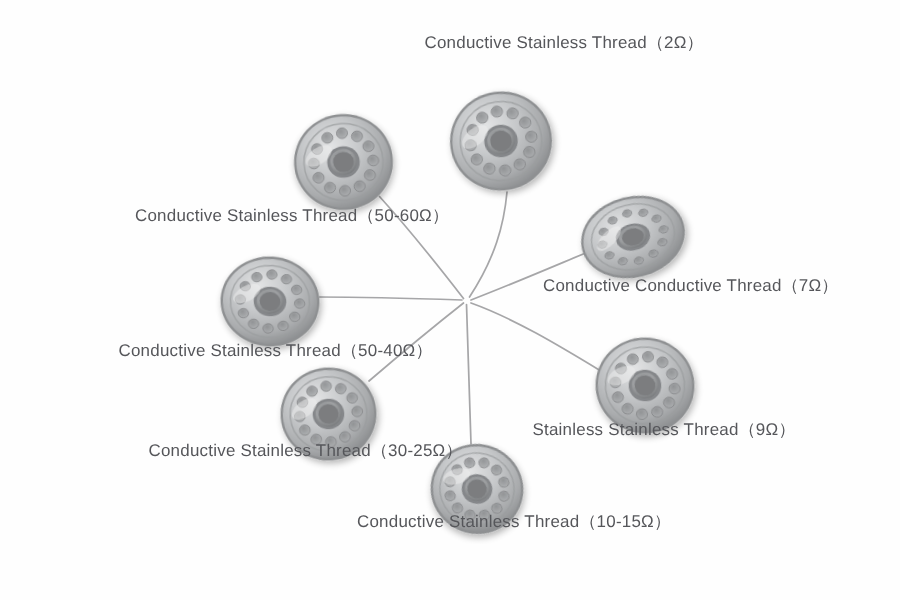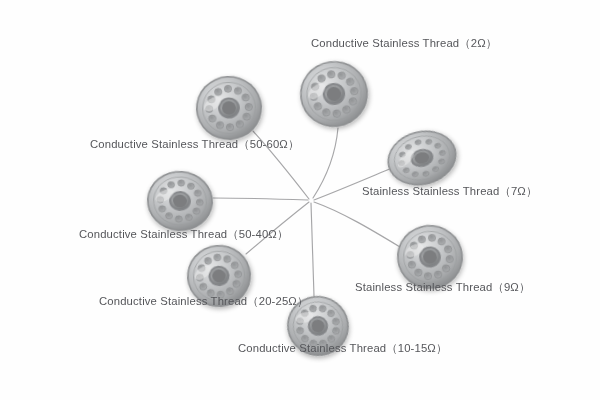--- a/index.html
+++ b/index.html
@@ -252,22 +252,22 @@
             <ellipse cx="30.09999999999999" cy="22.372312247338783" rx="3.68" ry="3.568484848484849" fill="url(#holeShade)" stroke="#7e8082" stroke-width="0.55" opacity="0.9"></ellipse>
             <ellipse cx="40" cy="39" rx="10.89" ry="10.56" fill="#85878a"></ellipse>
             <ellipse cx="40" cy="39" rx="8.91" ry="8.64" fill="url(#bobbinHub)"></ellipse>
             <ellipse cx="40" cy="39" rx="6.93" ry="6.72" fill="#7b7d7f"></ellipse>
             <ellipse cx="28.78" cy="26.2" rx="9.9" ry="5.44" fill="#f1f2f2" opacity="0.45" transform="rotate(-32 40 39)"></ellipse>
           </g>
         </svg>
       </div>
     </div>
   <div id="labels-group">
-      <div class="label" style="left: 283px; top: 38px; margin-left: 28px;">Conductive Stainless Thread（2Ω）</div>
-      <div class="label" style="left: 362px; top: 186px;">Stainless Stainless Thread（7Ω）</div>
+      <div class="label" style="left: 283px; top: 24px;">Conductive Stainless Thread（2Ω）</div>
+      <div class="label" style="left: 362px; top: 186px;">Conductive Conductive Thread（7Ω）</div>
       <div class="label" style="left: 355px; top: 282px;">Stainless Stainless Thread（9Ω）</div>
       <div class="label" style="left: 238px; top: 343px; text-align: right;">Conductive Stainless Thread（10-15Ω）</div>
-      <div class="label" style="left: 99px; top: 296px;">Conductive Stainless Thread（20-25Ω）</div>
+      <div class="label" style="left: 99px; top: 296px;">Conductive Stainless Thread（30-25Ω）</div>
       <div class="label" style="left: 79px; top: 229px;">Conductive Stainless Thread（50-40Ω）</div>
       <div class="label" style="left: 90px; top: 139px;">Conductive Stainless Thread（50-60Ω）</div>
     </div>
 
 </div>
 
 </body></html>

